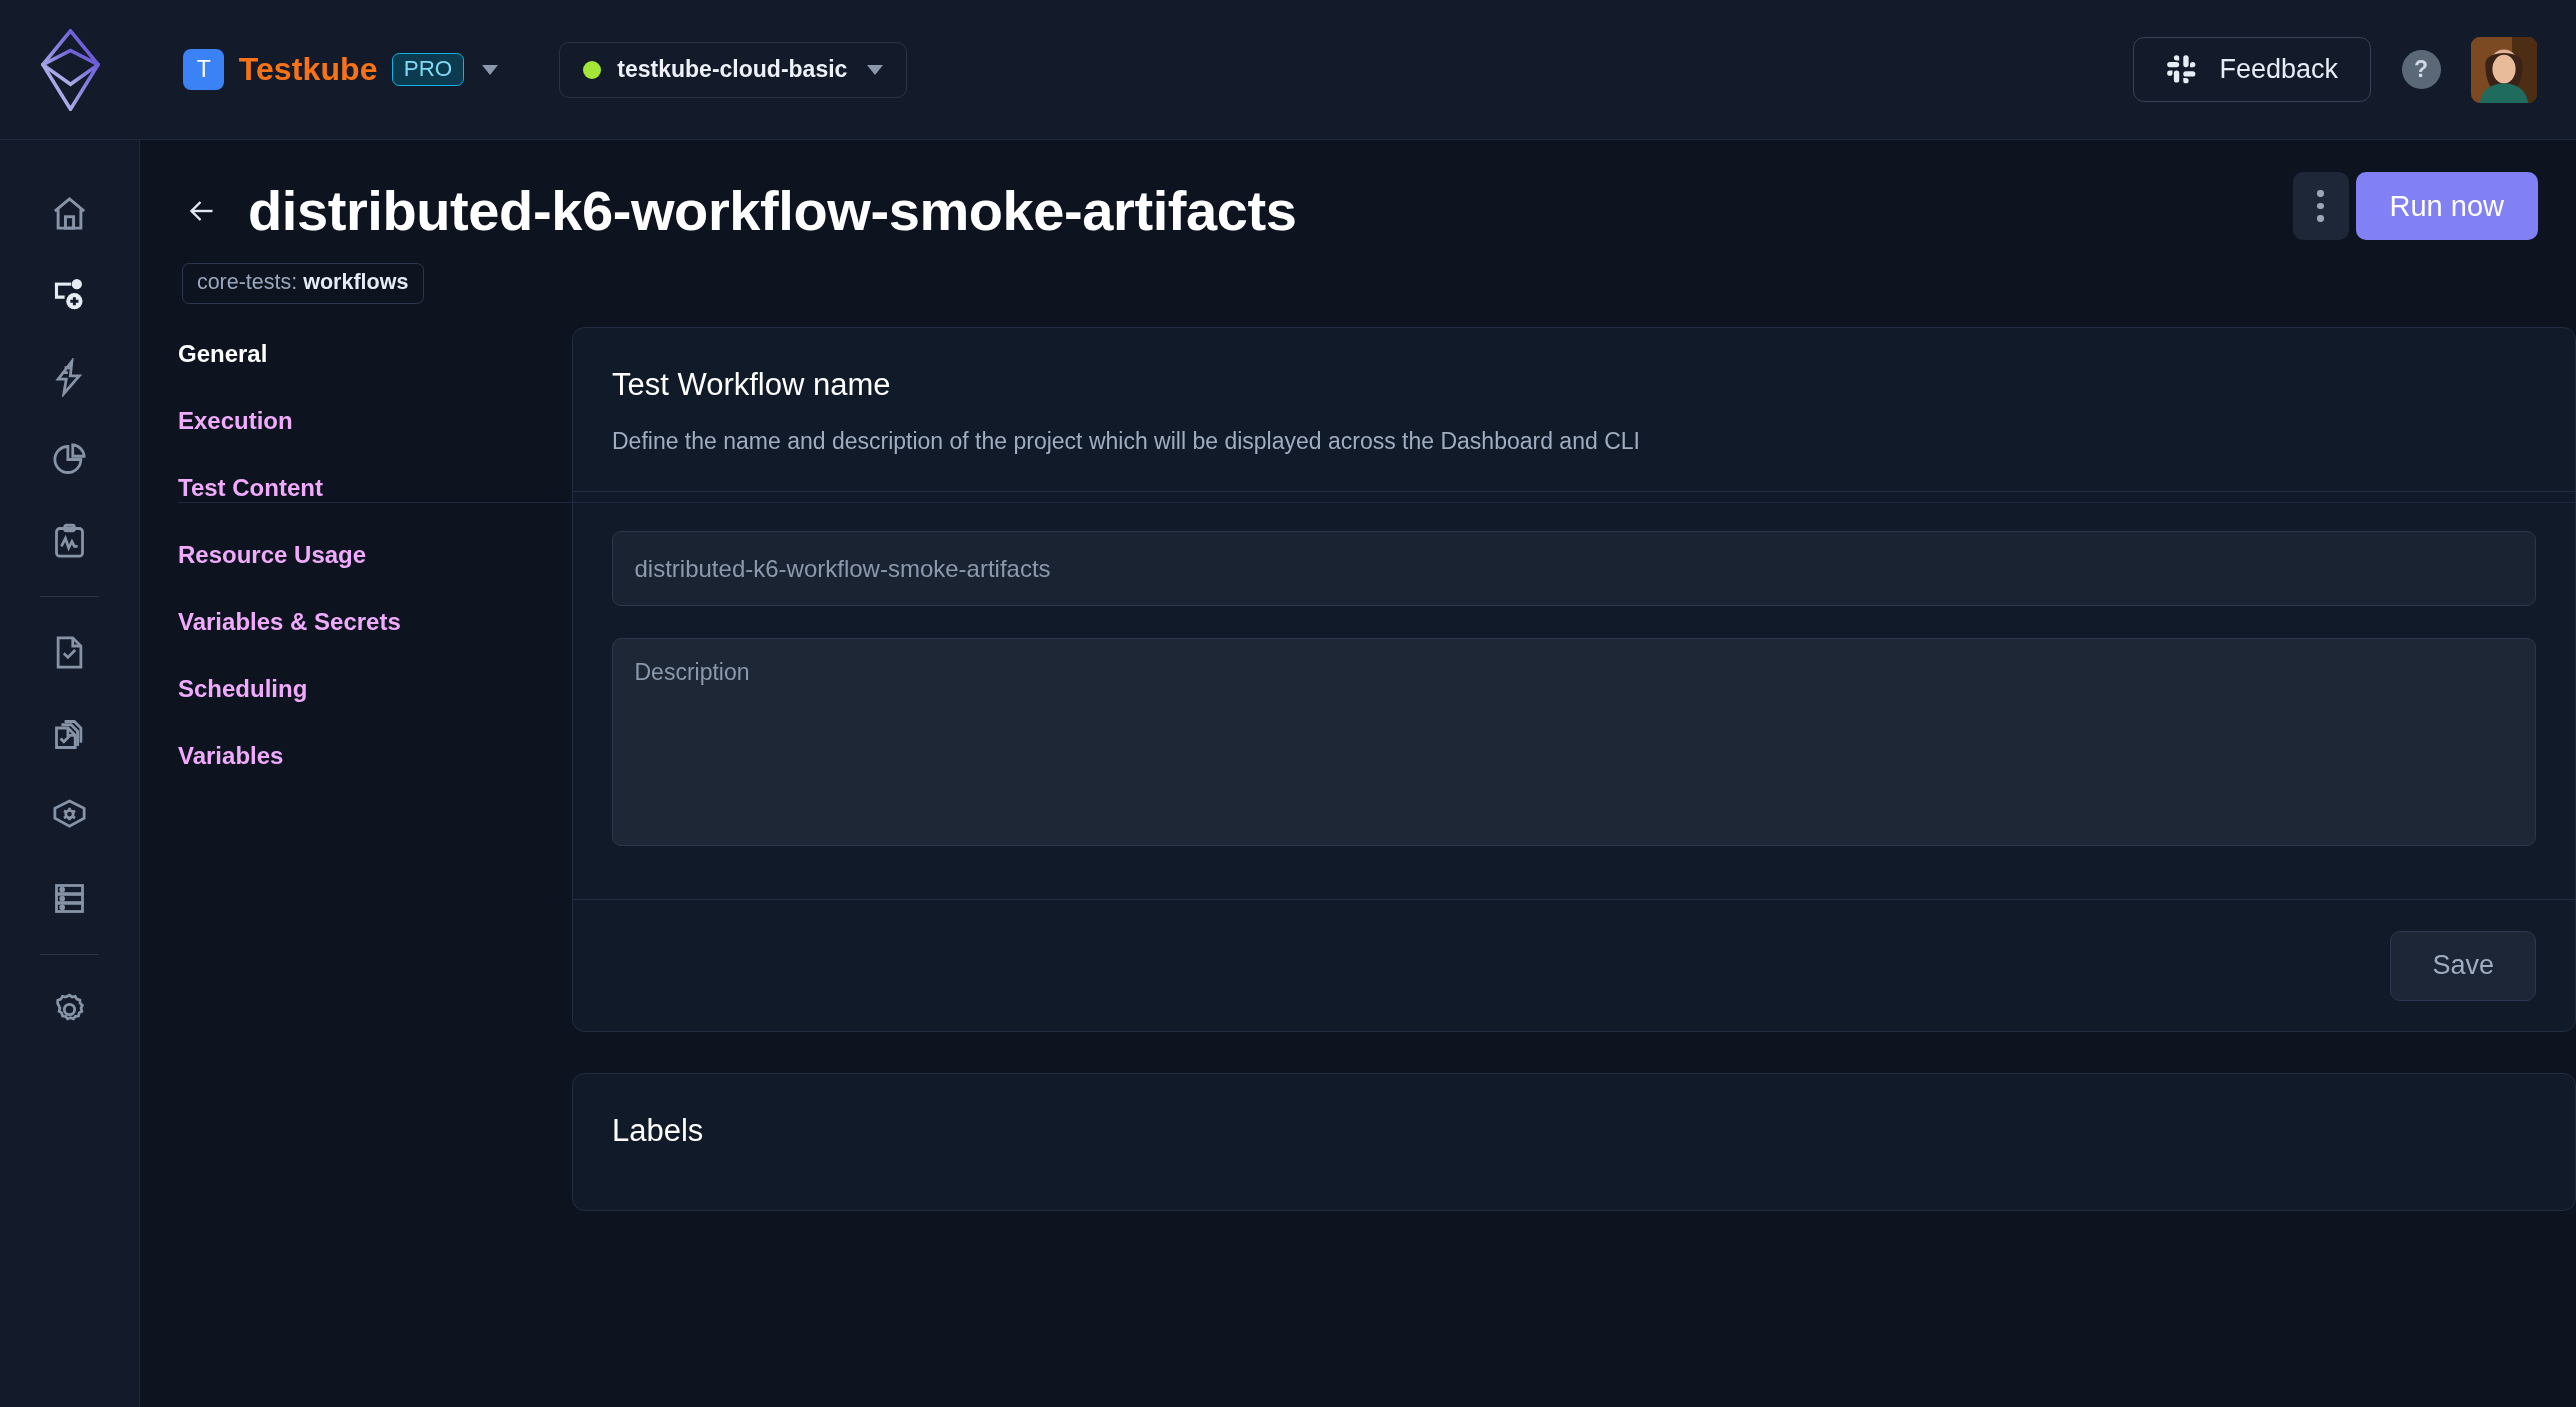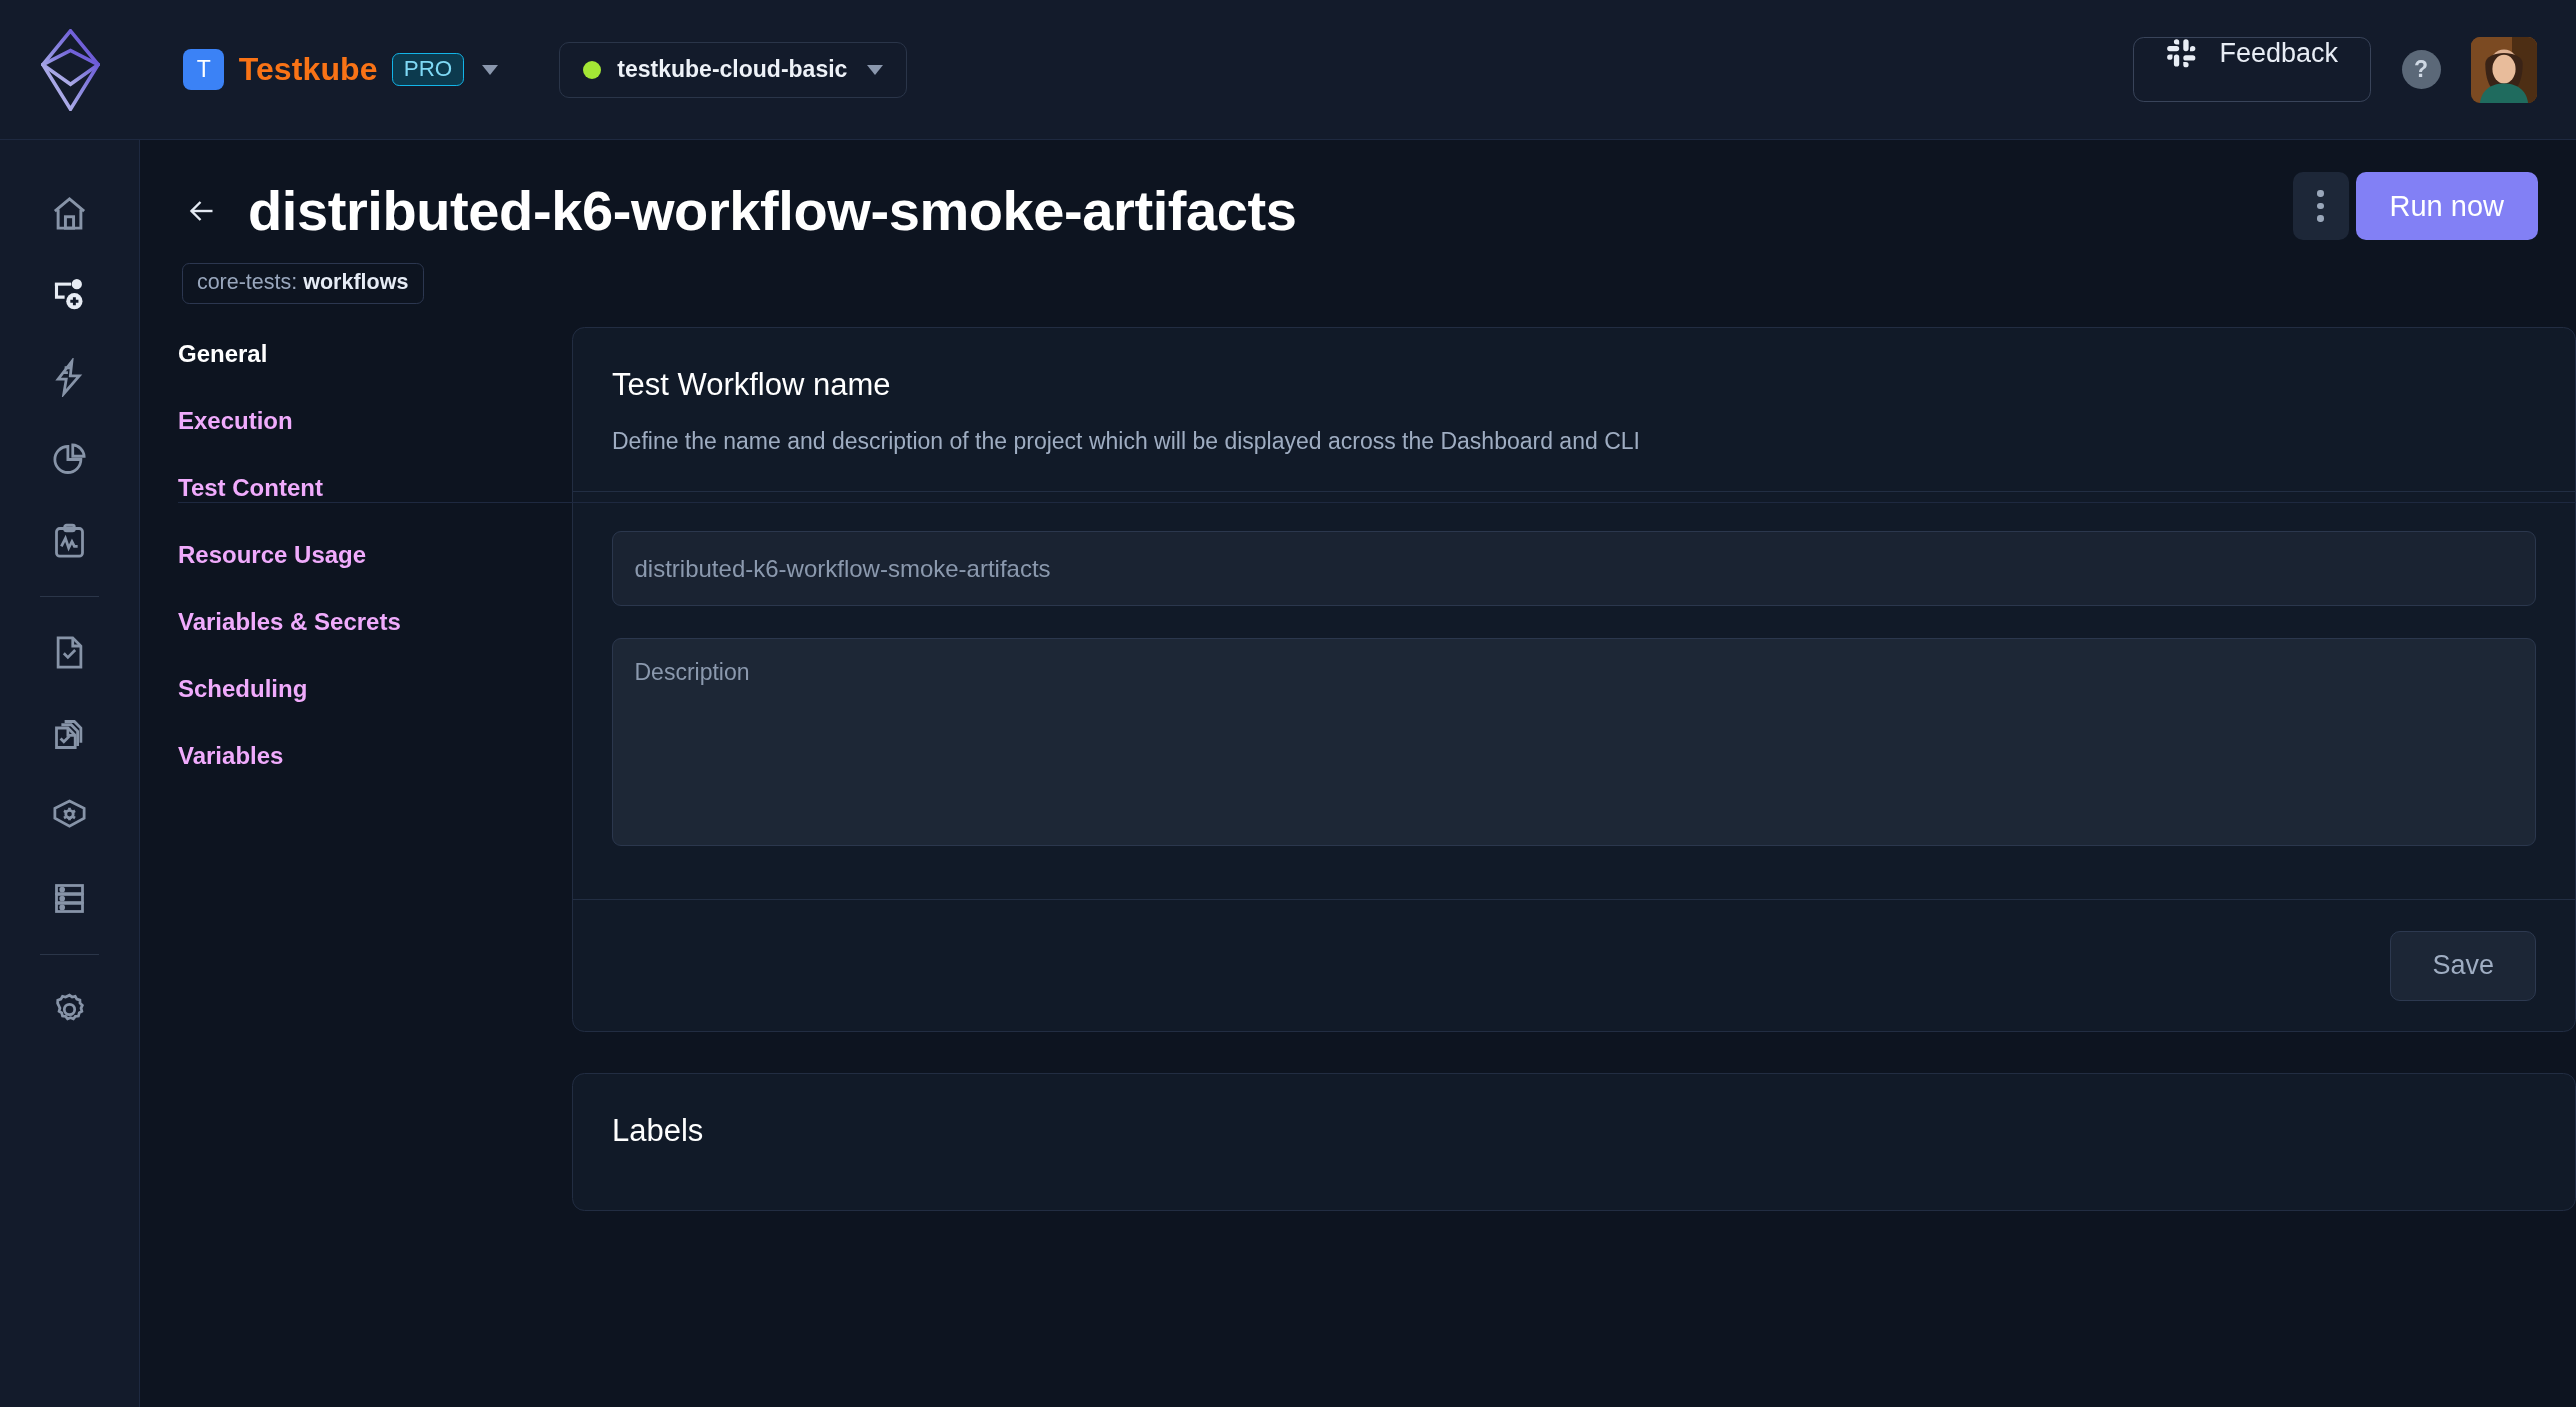--- a/index.html
+++ b/index.html
@@ -52,21 +52,21 @@
     border: 0.9px solid #2a3549; border-radius: 10px; cursor: pointer;
   }
   .env-dot { width: 18px; height: 18px; border-radius: 50%; background: #a3e635; }
   .env-name { color: #eef2f8; font-size: 23px; font-weight: 700; }
 
   .topbar-right {
     margin-left: auto; display: flex; align-items: center; gap: 30.5px;
     padding-right: 39px;
   }
   .feedback-btn {
-    display: flex; gap: 23px;
+    display: flex; align-items: center; gap: 23px;
     height: 65px; padding: 0 32px;
     border: 0.9px solid #39445a; border-radius: 10.8px;
     color: #e8edf5; font-size: 27px; cursor: pointer; background: transparent;
     font-family: inherit;
   }
   .slack-ico { width: 30.5px; height: 30.5px; }
   .help-circle {
     width: 39px; height: 39px; border-radius: 50%; background: #5a6piece;
     background: #5b6878; color: #cfd8e4;
     display: flex; align-items: center; justify-content: center;

